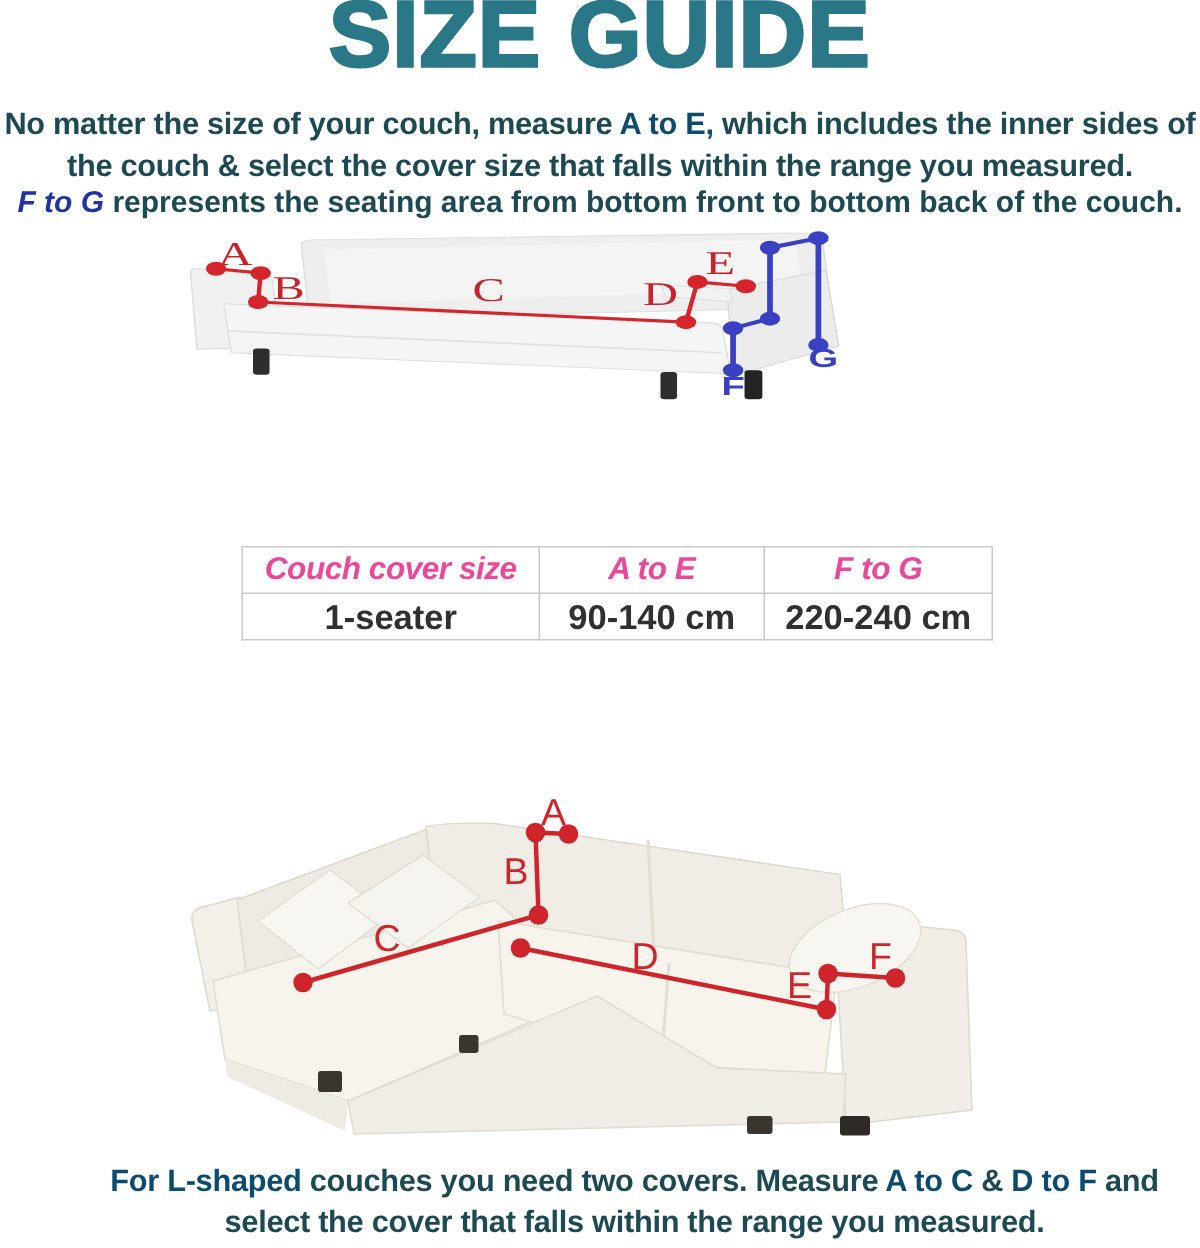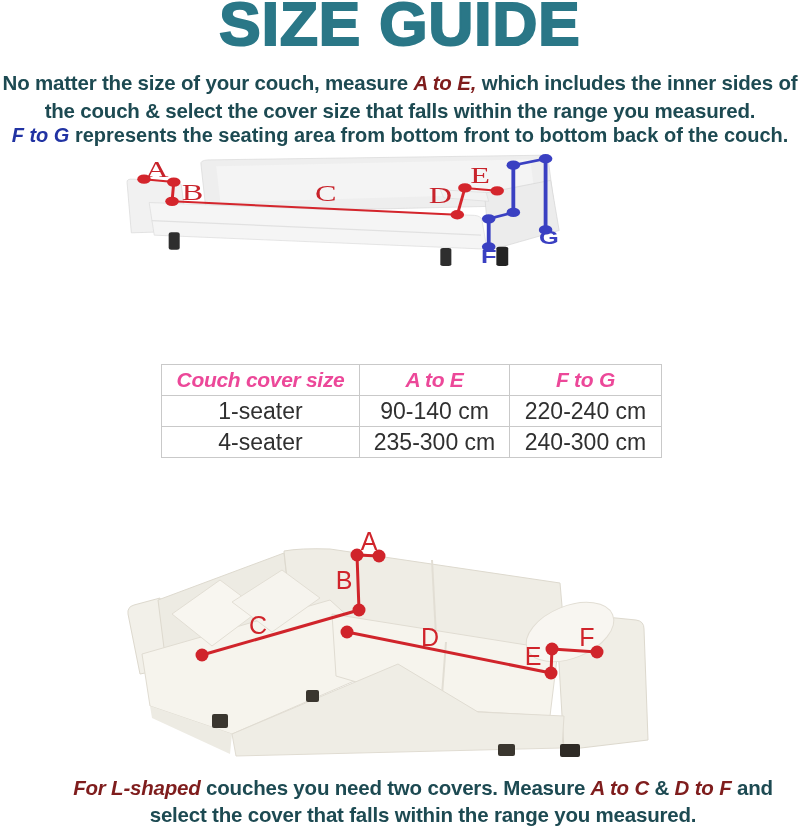--- a/index.html
+++ b/index.html
@@ -12,30 +12,30 @@
     font-size:62px;line-height:64px;font-weight:bold;letter-spacing:1px;
     color:#2a7787;-webkit-text-stroke:2.2px #2a7787;white-space:nowrap;
   }
   .para{
     position:absolute;left:0;width:800px;text-align:center;white-space:nowrap;
     color:#1d4a52;font-weight:bold;margin:0;
   }
   .para.intro{top:69px;font-size:20.5px;line-height:28px;letter-spacing:-0.2px;}
   .para.note2{top:124px;font-size:20px;}
   .para.lnote{top:774px;font-size:20.5px;line-height:27px;letter-spacing:-0.2px;padding-left:23px;}
-  .acc-red{color:#7f1d1d;font-style:italic;text-align:right;}
+  .acc-red{color:#0c4a6e;text-align:right;}
   .acc-blue{color:#2133a3;font-style:italic;}
   .sofa-svg{position:absolute;}
   table.size-table{
     position:absolute;top:364px;left:161px;border-collapse:collapse;table-layout:fixed;
     color:#303030;
   }
   table.size-table th,table.size-table td{
     border:1px solid #c9c9c9;text-align:center;padding:0 4px;height:30px;
-    font-size:23px;font-weight:normal;overflow:hidden;white-space:nowrap;
+    font-size:23px;font-weight:bold;overflow:hidden;white-space:nowrap;
   }
   table.size-table th{font-size:21px;font-weight:bold;letter-spacing:-0.3px;color:#ec4899;font-style:italic;}
   .c-size{width:189px;}.c-ae{width:141px;}.c-fg{width:143px;}
   .label-serif{font-family:"Liberation Serif", serif;}
 </style>
 </head>
 <body>
 
 <div class="canvas">
 
@@ -112,25 +112,20 @@
         <th class="c-ae">A to E</th>
         <th class="c-fg">F to G</th>
       </tr>
     </thead>
     <tbody>
       <tr>
         <td>1-seater</td>
         <td>90-140 cm</td>
         <td>220-240 cm</td>
       </tr>
-      <tr>
-        <td>4-seater</td>
-        <td>235-300 cm</td>
-        <td>240-300 cm</td>
-      </tr>
     </tbody>
   </table>
 
   <svg class="sofa-svg" style="left:105px;top:522px;" width="600" height="252" viewBox="105 522 600 252">
     <g stroke-linejoin="round">
 
       <path d="M 128 614 Q 127 607 134 605 L 160 598 L 170 668 L 140 674 Z" fill="#f2f0e9" stroke="#ddd9ce"></path>
       <path d="M 158 600 L 284 553 L 292 624 L 166 664 Z" fill="#edebe3" stroke="#ddd9ce"></path>
 
       <path d="M 284 551 Q 300 548 330 549 L 560 583 L 566 652 L 292 624 Z" fill="#efede5" stroke="#ddd9ce"></path>

